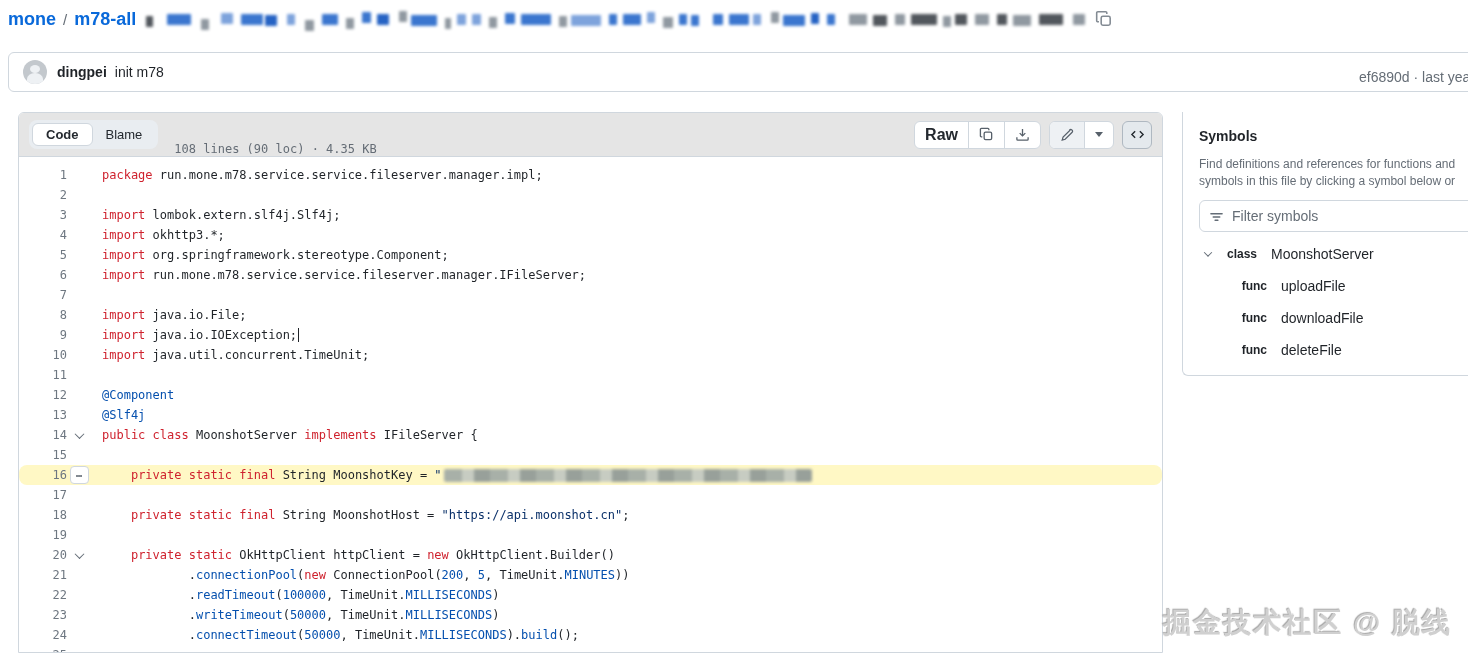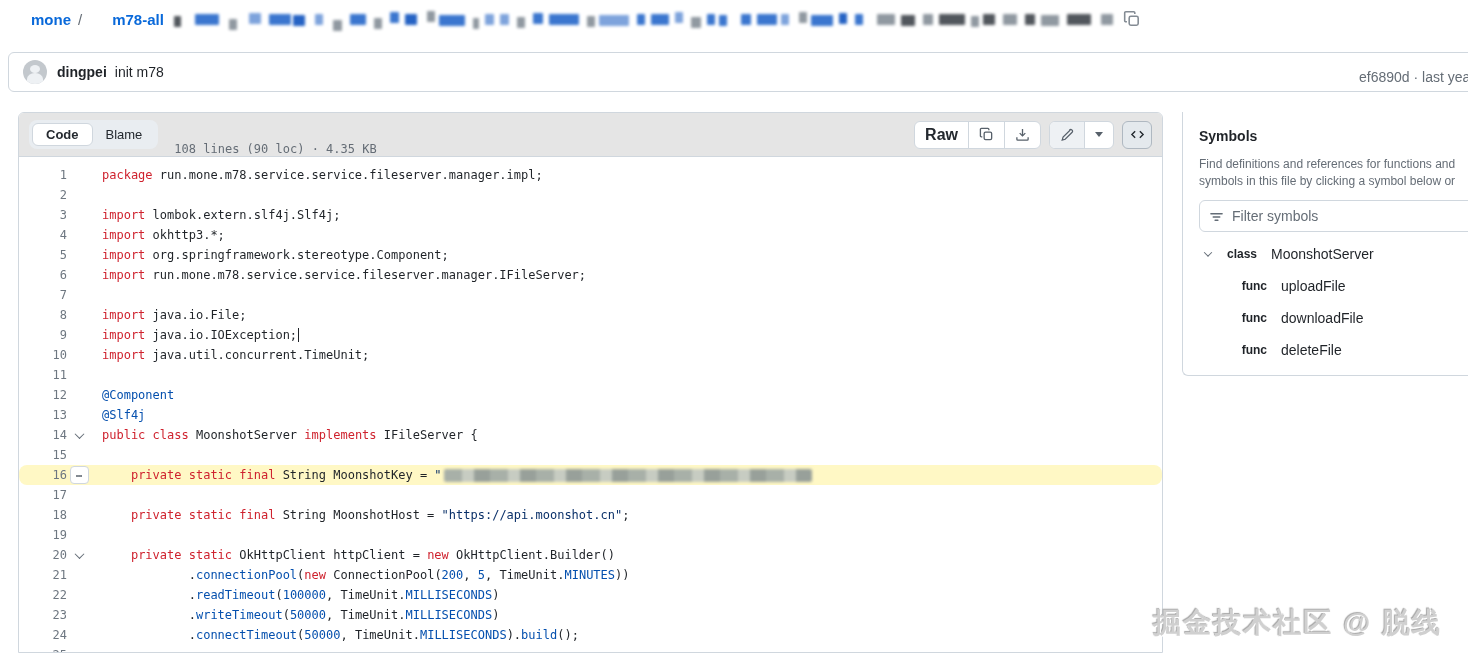--- a/index.html
+++ b/index.html
@@ -2,21 +2,21 @@
 <html><head>
 <meta charset="utf-8">
 <style>
   * { margin:0; padding:0; box-sizing:border-box; }
   html,body { width:1468px; height:653px; overflow:hidden; background:#ffffff;
     font-family:"Liberation Sans", sans-serif; color:#1f2328; }
 
   
   .topnav { position:absolute; left:0; top:0; width:1468px; height:38px;
     display:flex; align-items:center; padding-left:8px; }
-  .crumb-link { color:#0969da; font-size:15px; font-weight:600; text-decoration:none; cursor:pointer;margin-left:23px; }
+  .crumb-link { color:#0969da; font-size:18px; font-weight:600; text-decoration:none; cursor:pointer; }
   .crumb-sep { color:#656d76; font-size:15px; margin:0 7px; font-weight:400; }
   .redacted-strip { display:flex; align-items:center; height:18px; margin-left:6px; }
   .rb { display:inline-block; height:11px; border-radius:1px; filter:blur(1.6px); flex:none; }
   .rb.b1{ background:#3b76cf; } .rb.b2{ background:#7ea3dc; } .rb.b3{ background:#2563c4; }
   .rb.g{ background:#9099a1; }  .rb.d{ background:#52575d; }
   .nav-copy { margin-left:10px; filter:blur(0.7px); opacity:.85; display:flex; align-items:center; }
 
   
   .commit-bar { position:absolute; left:8px; top:52px; width:1500px; height:40px;
     border:1px solid #d0d7de; border-radius:6px; background:#fff; display:flex; align-items:center; }
@@ -80,21 +80,21 @@
     display:flex; align-items:center; padding:0 9px; background:#fff; cursor:text; }
   .filter-placeholder { color:#656d76; font-size:14px; margin-left:8px; }
   .sym-tree { margin-top:6px; }
   .sym-row { height:32px; display:flex; align-items:center; cursor:pointer; }
   .sym-row .chev { margin-left:6px; flex:none; }
   .sym-row .kind { font-size:12px; font-weight:600; color:#1f2328; width:36px; text-align:right; margin-left:10px; flex:none; }
   .sym-row .name { font-size:14px; color:#1f2328; margin-left:14px; }
   .sym-row.func .kind { margin-left:20px; }
 
   
-  .watermark { position:absolute; right:26px; top:604px; font-size:28px; font-weight:700;
+  .watermark { position:absolute; right:16px; top:604px; font-size:28px; font-weight:700;
     color:#d0d0d0; text-shadow:1px 1px 0 #ffffff, -1px -1px 1px #a8a8a8; letter-spacing:2px; }
 
   svg { display:block; }
 </style>
 </head>
 <body>
 
 <div class="topnav">
   <span class="crumb-link">mone</span>
   <span class="crumb-sep">/</span>

